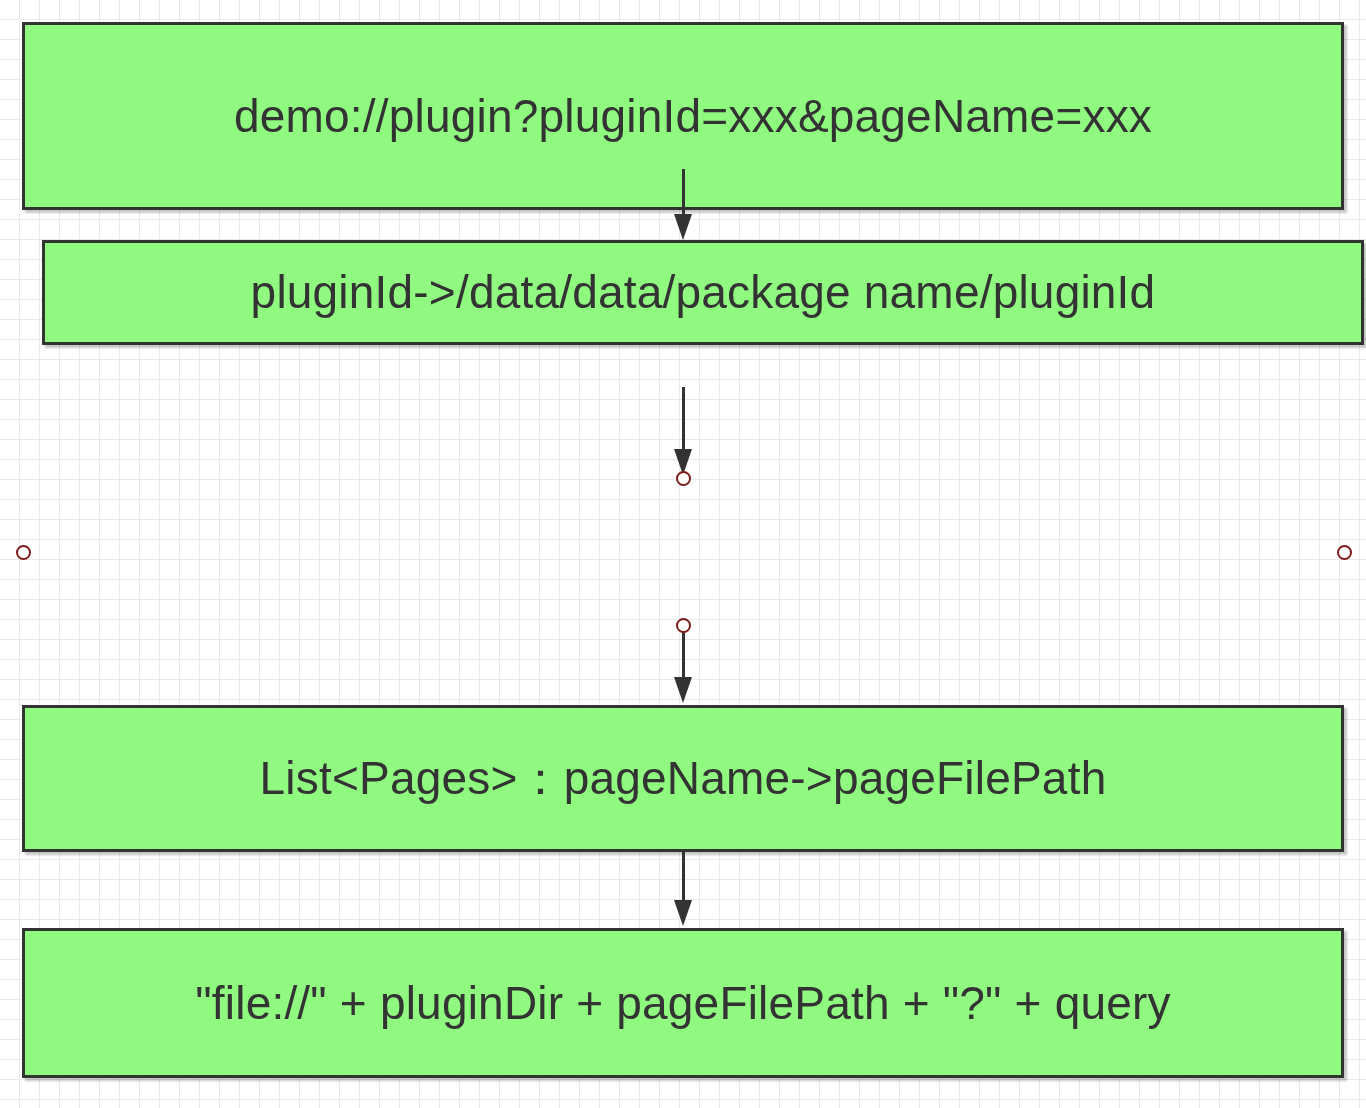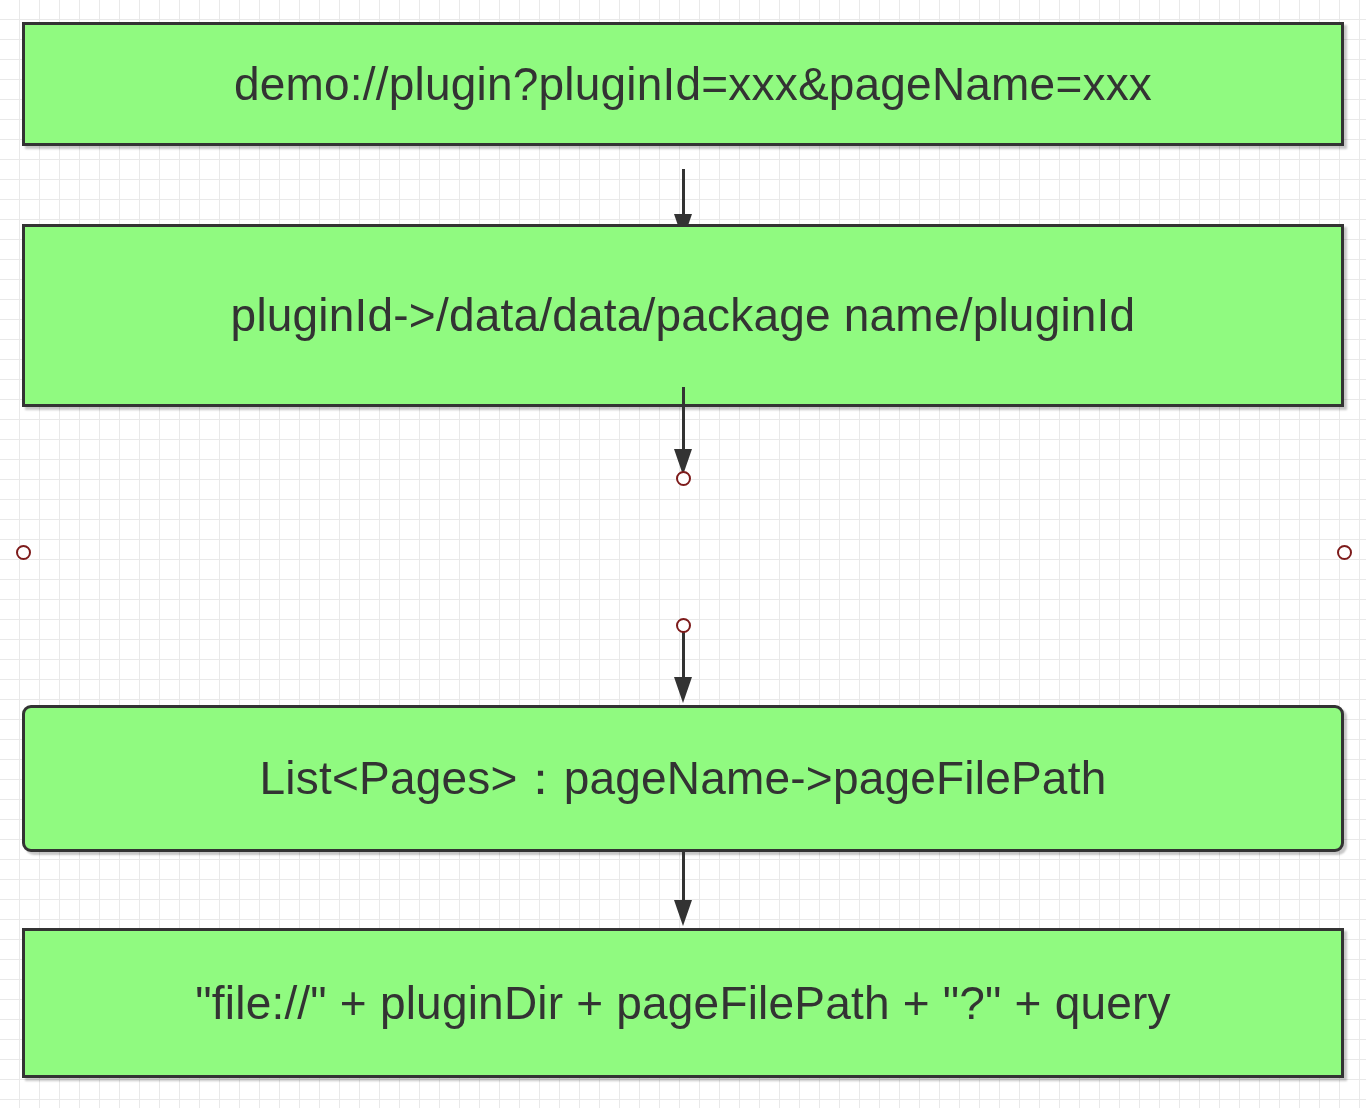--- a/index.html
+++ b/index.html
@@ -51,24 +51,24 @@
     color: #333333;
     font-family: "Liberation Sans", sans-serif;
     font-size: 46px;
     line-height: 1.1;
     letter-spacing: 0.2px;
     white-space: nowrap;
     text-align: center;
   }
 
   
-  #node-0 { top: 22px;  height: 124px; padding-left: 20px; }
-  #node-1 { top: 224px; height: 183px; }
+  #node-0 { top: 22px;  height: 188px; padding-left: 20px; }
+  #node-1 { top: 240px; height: 105px; margin-left: 20px; }
   #node-2 { top: 478px; height: 147px; }
-  #node-3 { top: 705px; height: 147px; border-radius: 9px; }
+  #node-3 { top: 705px; height: 147px; }
   #node-4 { top: 928px; height: 150px; }
 
   
   .connector {
     position: absolute;
     left: 683px;
   }
   .connector .line {
     position: absolute;
     left: -1px;

